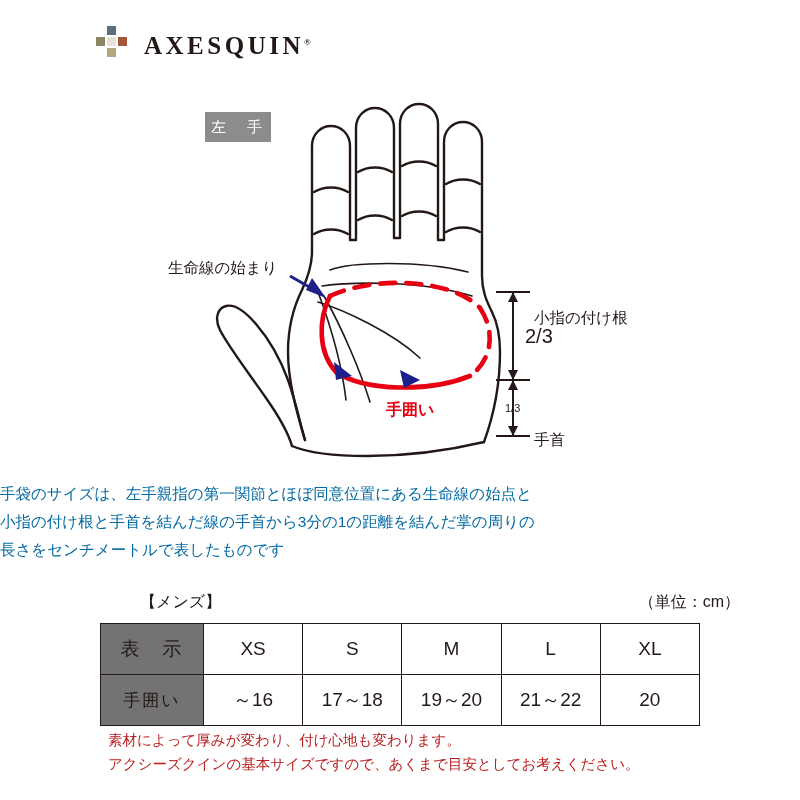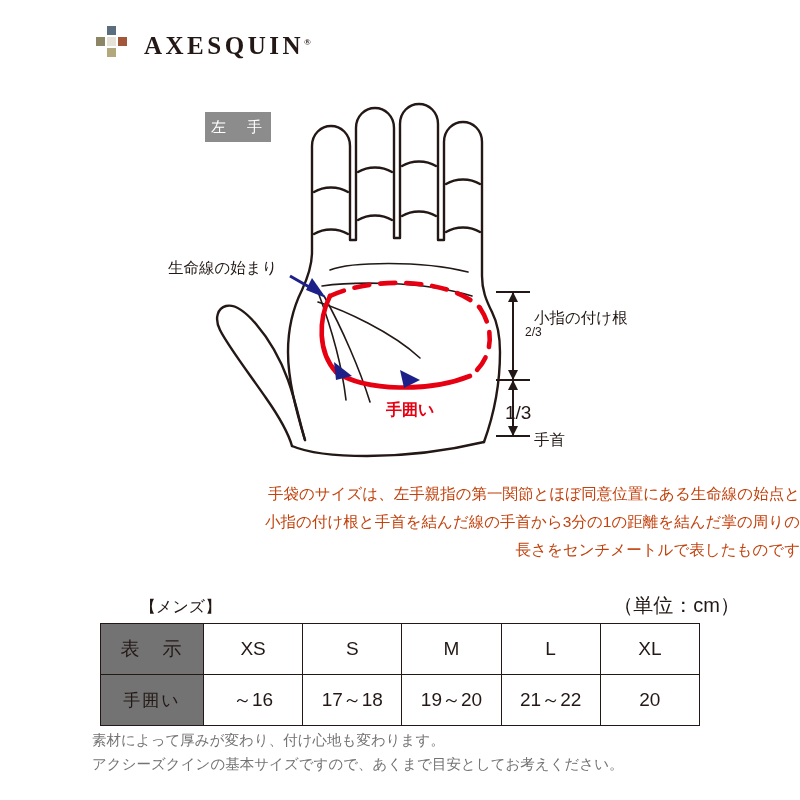--- a/index.html
+++ b/index.html
@@ -83,55 +83,55 @@
   }
 
   .lbl {
     position: absolute;
     font-size: 15.5px;
     color: #231815;
     white-space: nowrap;
   }
   .lbl-life   { left: 168px; top: 178px; font-family: Liberation Mono, monospace; }
   .lbl-pinky  { left: 534px; top: 188px; margin-top: 40px; }
-  .lbl-23     { left: 525px; top: 245px; font-size: 12px; }
-  .lbl-13     { left: 505px; top: 322px; font-size: 19px; }
+  .lbl-23     { left: 525px; top: 245px; font-size: 20px; }
+  .lbl-13     { left: 505px; top: 322px; font-size: 11px; }
   .lbl-wrist  { left: 534px; top: 350px; }
   .lbl-around {
     left: 386px; top: 320px;
     color: #e60012;
     font-weight: bold;
     font-size: 16px;
   }
 
   
   .desc {
     position: absolute;
     left: 0;
     top: 480px;
     width: 800px;
-    text-align: right;
+    text-align: left;
     font-size: 15.5px;
     line-height: 28px;
-    color: #c2410c;
+    color: #0369a1;
   }
 
   
   .table-head {
     position: absolute;
     left: 100px;
     top: 592px;
     width: 600px;
     display: flex;
     justify-content: space-between;
     align-items: baseline;
     font-size: 16px;
     margin-left: 40px;
   }
-  .unit { font-size: 20px; }
+  .unit { font-size: 16px; }
 
   table.size {
     position: absolute;
     left: 100px;
     top: 623px;
     border-collapse: collapse;
     width: 600px;
     table-layout: fixed;
   }
   table.size td {
@@ -146,25 +146,25 @@
     font-size: 17px;
     letter-spacing: 2px;
     width: 100px;
   }
   table.size tr.row-head td {
     font-size: 19px;
   }
 
   .footnote {
     position: absolute;
-    left: 92px;
+    left: 108px;
     top: 728px;
     font-size: 14.5px;
     line-height: 24px;
-    color: #737373;
+    color: #b91c1c;
   }
 </style>
 </head>
 <body>
 
 <div class="page">
 
   <div class="logo">
     <span class="logo-mark">
       <i class="lm1"></i>

